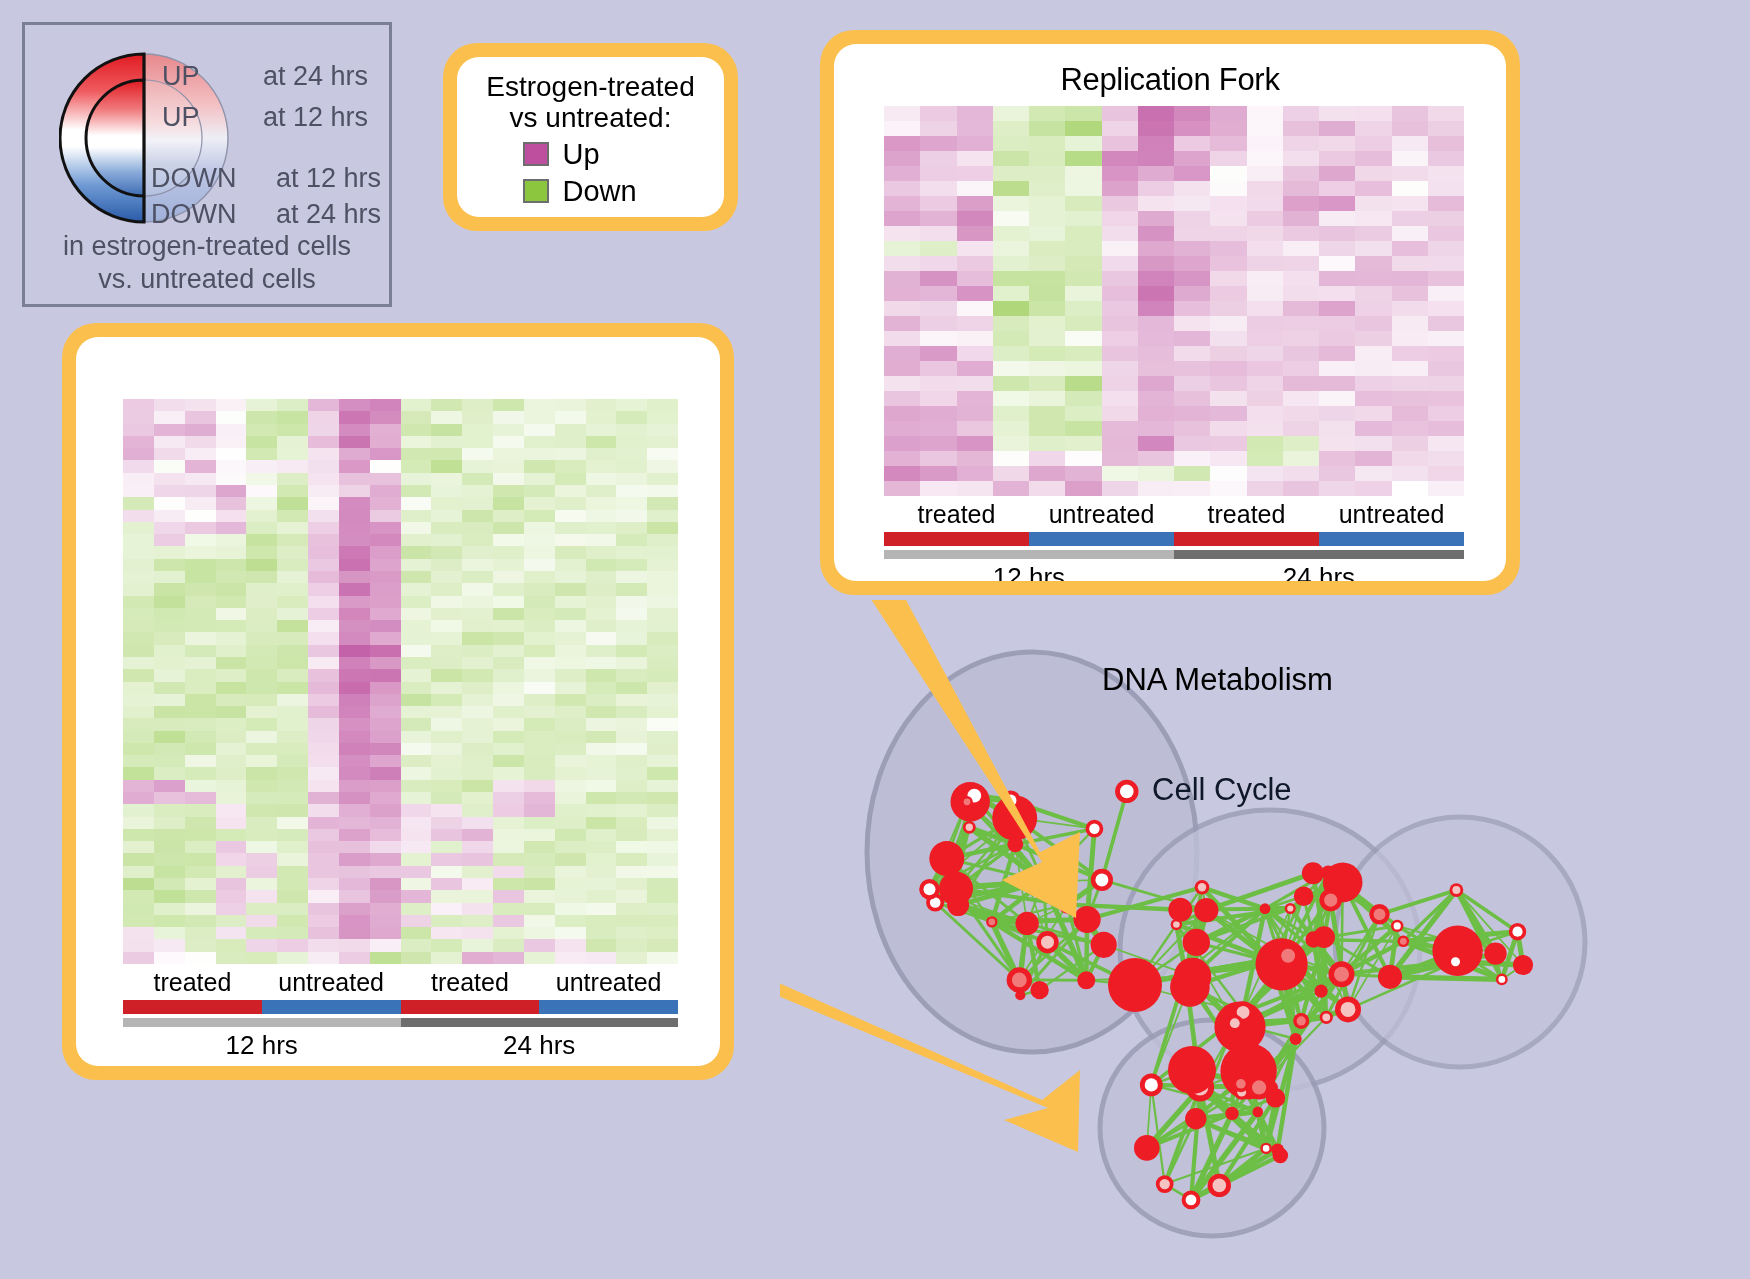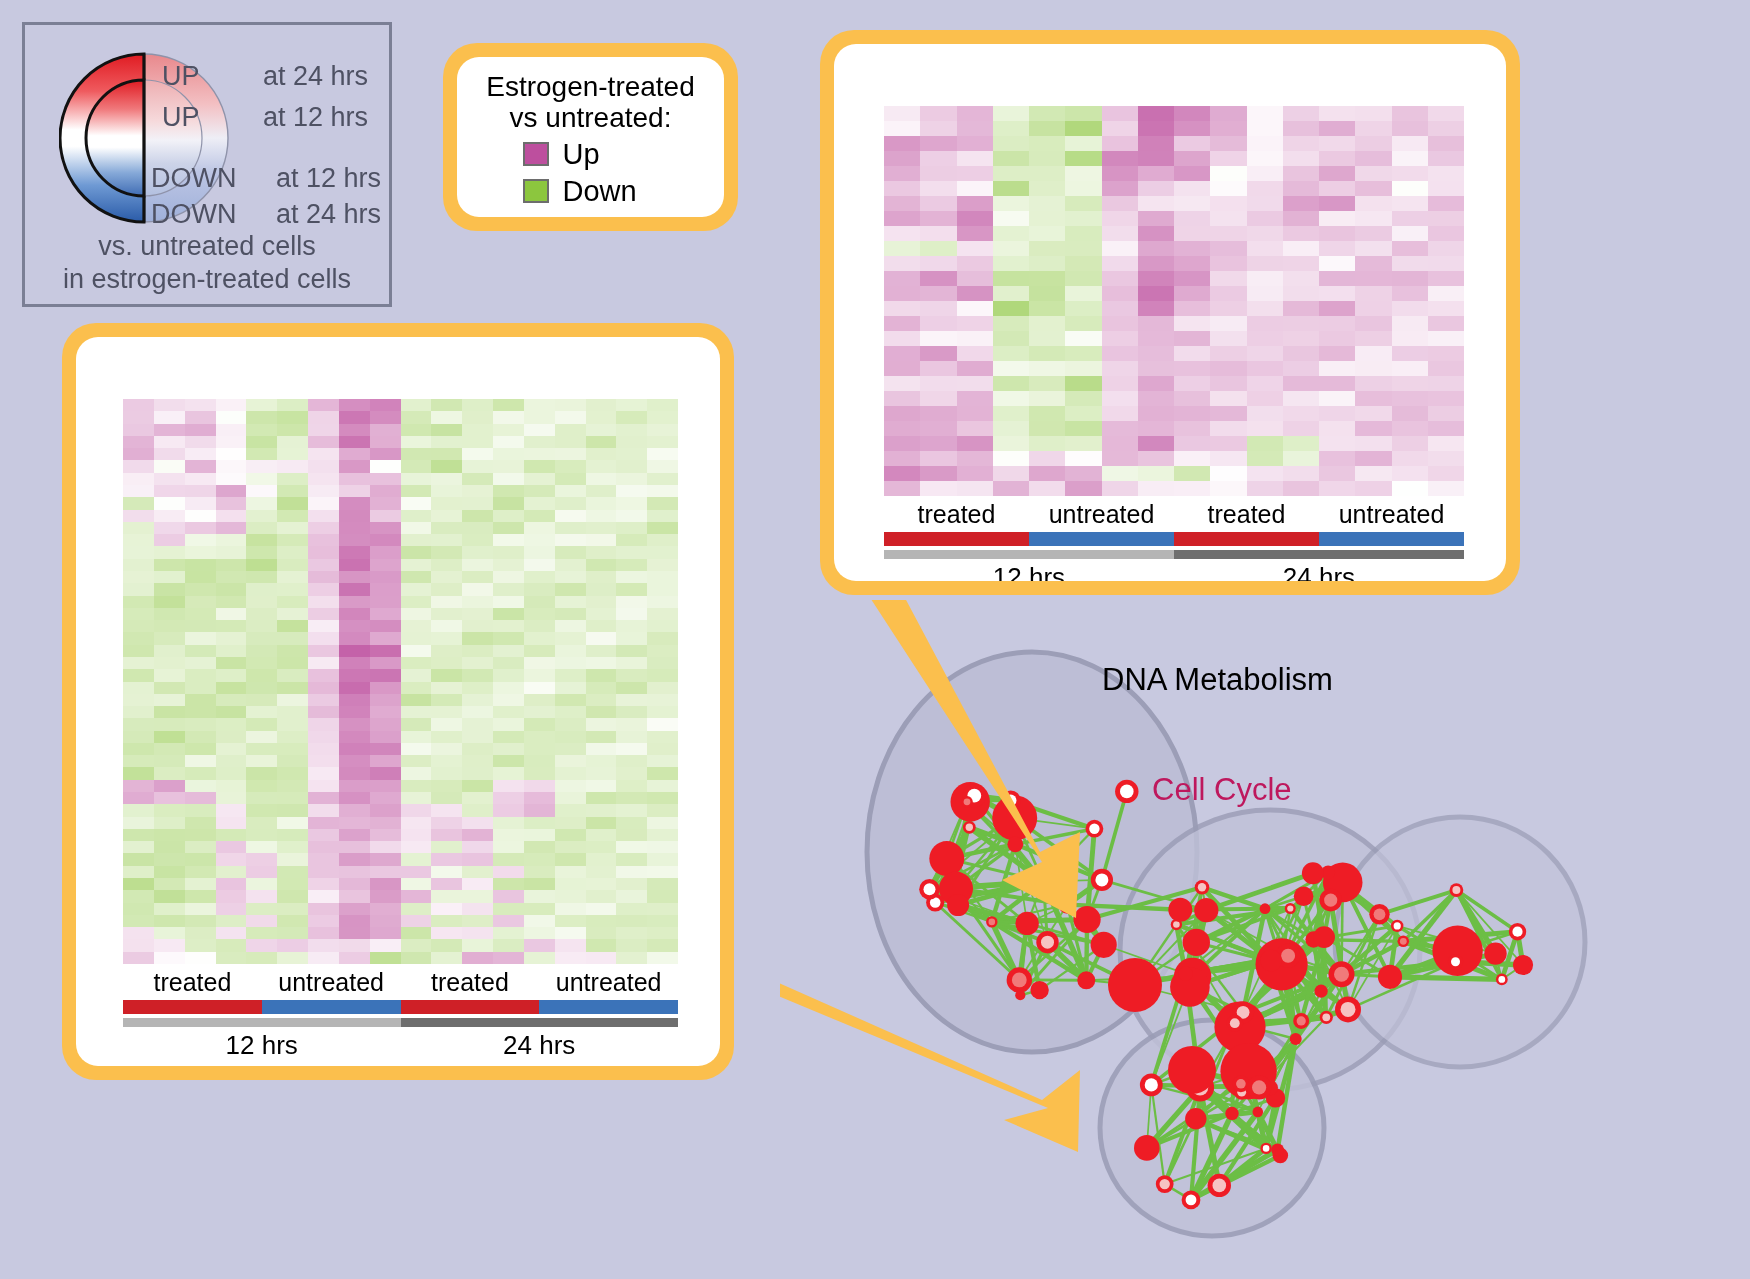--- a/index.html
+++ b/index.html
@@ -86,21 +86,21 @@
   .time-labels{position:absolute;display:flex;}
   .time-labels span{flex:1;text-align:center;font-size:26px;color:#000;}
 
   
   #network{position:absolute;left:780px;top:600px;width:970px;height:679px;}
   .net-label{
     position:absolute;white-space:pre-line;
     font-family:"Liberation Sans", sans-serif;
   }
   #lbl-dna{left:322px;top:62px;font-size:31px;color:#000;}
-  #lbl-cc{left:372px;top:172px;font-size:31px;color:#be185d;}
+  #lbl-cc{left:372px;top:172px;font-size:31px;color:#0f172a;}
   #lbl-mt{left:600px;top:368px;font-size:31px;color:#6f7288;line-height:1.2;text-align:left;}
   #lbl-ub{left:68px;top:432px;font-size:31px;color:#000;line-height:1.2;}
 </style>
 </head>
 <body>
 
 <div class="stage">
 
   <div id="key-box">
     <svg id="key-disc" viewBox="0 0 170 175">
@@ -153,22 +153,22 @@
     <span class="key-tag" style="left:137px;top:77px;">UP</span>
     <span class="key-when" style="left:238px;top:77px;">at 12 hrs</span>
 
     <span class="key-tag" style="left:126px;top:138px;">DOWN</span>
     <span class="key-when" style="left:251px;top:138px;">at 12 hrs</span>
 
     <span class="key-tag" style="left:126px;top:174px;">DOWN</span>
     <span class="key-when" style="left:251px;top:174px;">at 24 hrs</span>
 
     <div id="key-foot">
+      <div>in estrogen-treated cells</div>
       <div>vs. untreated cells</div>
-      <div>in estrogen-treated cells</div>
     </div>
   </div>
 
   <div class="panel" id="legend-box">
     <div class="panel-inner">
       <div class="legend-head">
         <div>Estrogen-treated</div>
         <div>vs untreated:</div>
       </div>
       <div class="legend-item">
@@ -177,20 +177,21 @@
       </div>
       <div class="legend-item">
         <span class="sw" id="sw-down" style="background: rgb(140, 198, 62);"></span>
         <span class="lb">Down</span>
       </div>
     </div>
   </div>
 
   <div class="panel" id="rep-panel">
     <div class="panel-inner">
+      <div class="panel-title" style="margin-top:18px;">Replication Fork</div>
 
       <div class="hm-wrap" id="hm-rep-wrap" style="left:50px;top:62px;width:580px;height:390px;">
         <div class="hm" id="hm-rep" style="grid-template-columns: repeat(16, 1fr); grid-template-rows: repeat(26, 1fr);">
             <i style="background:rgb(247,234,243)"></i>
             <i style="background:rgb(236,203,226)"></i>
             <i style="background:rgb(228,182,215)"></i>
             <i style="background:rgb(233,244,218)"></i>
             <i style="background:rgb(210,233,180)"></i>
             <i style="background:rgb(204,230,170)"></i>
             <i style="background:rgb(233,196,223)"></i>

